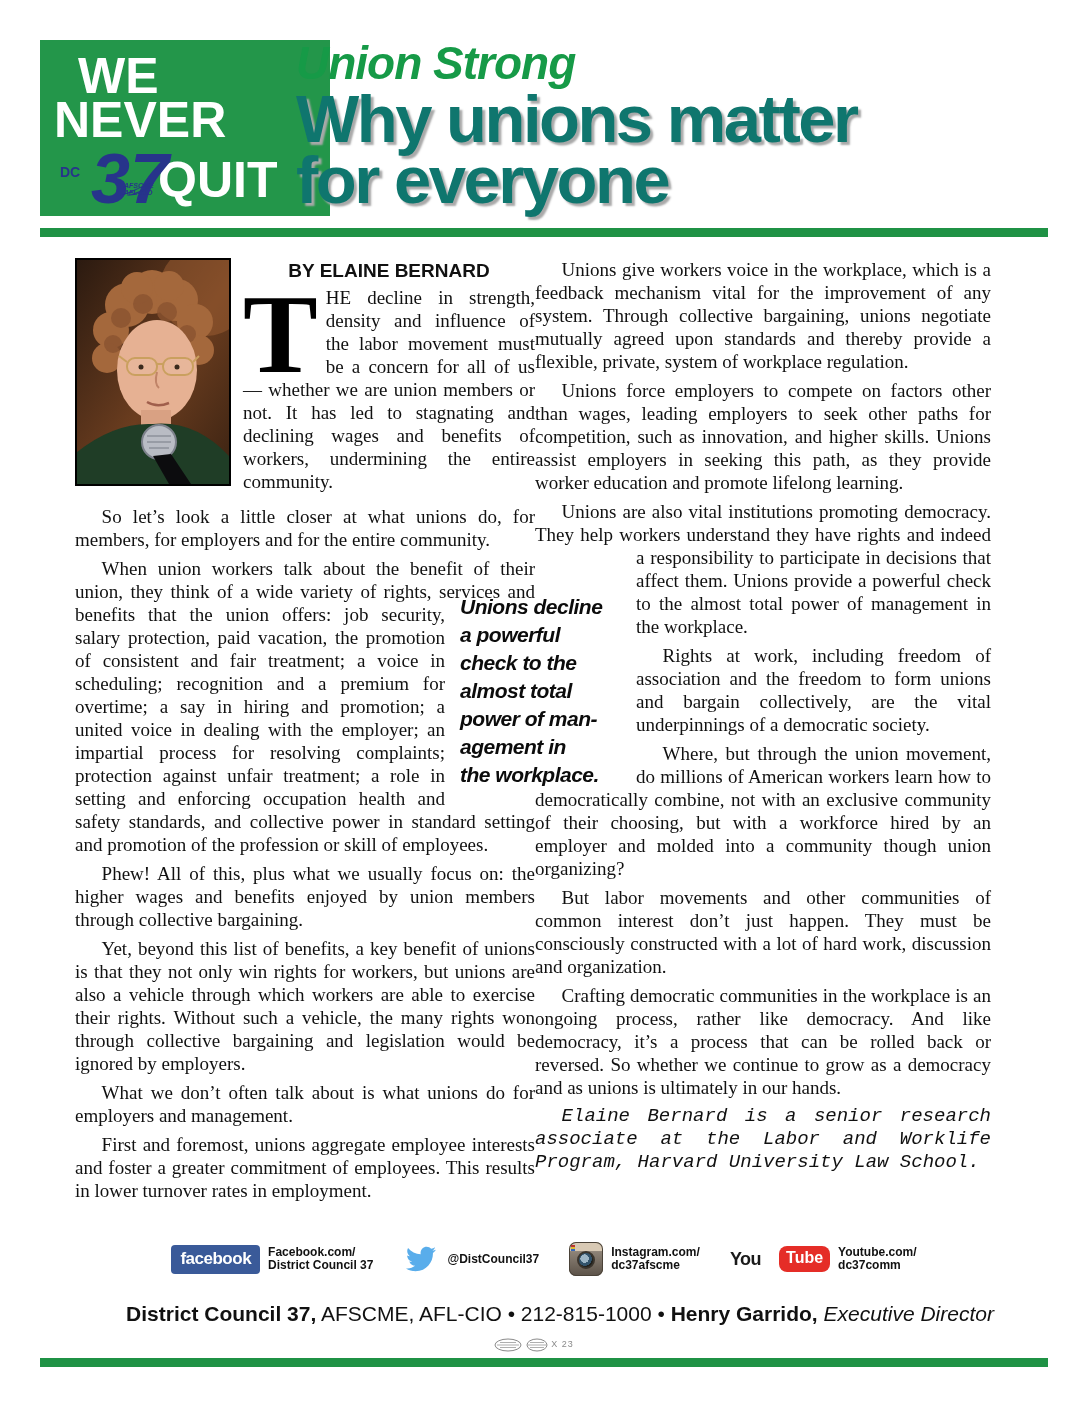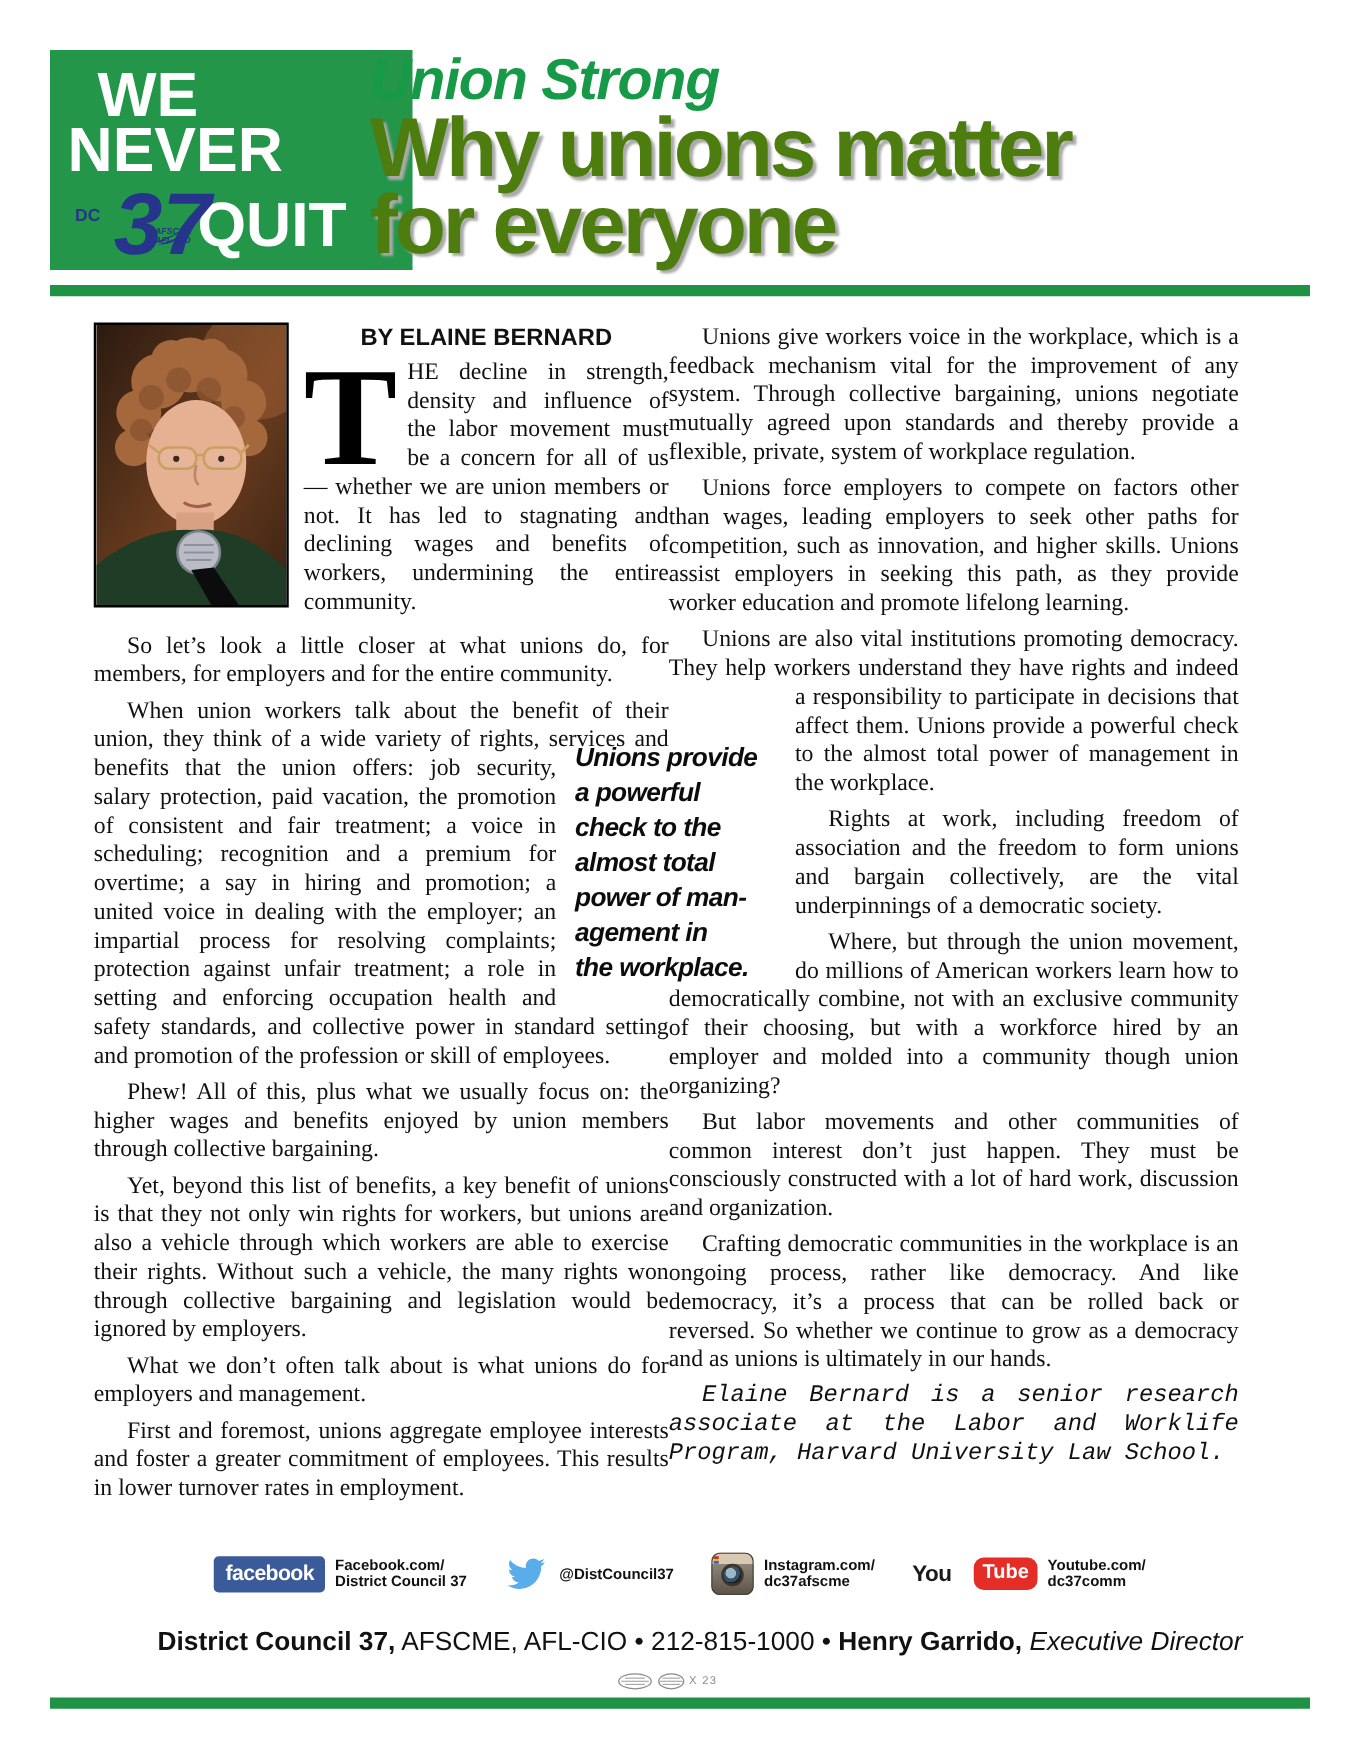--- a/index.html
+++ b/index.html
@@ -17,21 +17,21 @@
   .dc37{position:relative;width:92px;height:60px;margin-left:8px;color:#27348B;}
   .dc37 .dc{position:absolute;left:0;bottom:8px;font-family:"Liberation Sans",sans-serif;font-weight:bold;font-size:14px;}
   .dc37 .n37{position:absolute;left:31px;bottom:-6px;font-family:"Liberation Sans",sans-serif;
         font-weight:bold;font-style:italic;font-size:70px;line-height:58px;}
   .dc37 .wing{position:absolute;left:62px;bottom:28px;width:30px;height:16px;}
   .dc37 .aff{position:absolute;left:64px;bottom:6px;font-family:"Liberation Sans",sans-serif;
         font-weight:bold;font-style:italic;font-size:7px;line-height:7px;width:34px;}
   .title-block{position:absolute;left:296px;top:38px;}
   .kicker{font-family:"Liberation Sans",sans-serif;font-weight:bold;font-style:italic;
         font-size:46px;line-height:50px;color:#169A47;letter-spacing:-1px;}
-  .big-title{font-family:"Liberation Sans",sans-serif;font-weight:bold;color:#4d7c0f;
+  .big-title{font-family:"Liberation Sans",sans-serif;font-weight:bold;color:#0f766e;
         font-size:67px;line-height:61px;letter-spacing:-2.5px;text-shadow:3px 3px 2px #a9a9a9;}
   .rule{position:absolute;left:40px;width:1008px;height:9px;background:#1F9245;}
   .rule-top{top:228px;}
   .rule-bottom{top:1358px;}
   
   .article{position:absolute;left:75px;top:258px;width:938px;}
   .cols{display:flex;}
   .col-left{width:460px;}
   .col-right{width:456px;}
   p.body{font-size:19px;line-height:23px;text-align:justify;margin:0 0 6px 0;text-indent:1.4em;}
@@ -184,21 +184,21 @@
         <p class="body"><span>Unions force employers to compete on factors other than wages, leading employers to seek other paths for competition, such as innovation, and higher skills.  Unions assist employers in seeking this path, as they provide worker education and promote lifelong learning.</span></p>
         <p class="body"><span class="pq-spacer-r"></span><span>Unions are also vital institutions promoting democracy. They help workers understand they have rights and indeed a responsibility to participate in decisions that affect them. Unions provide a powerful check to the almost total power of management in the workplace.</span></p>
         <p class="body"><span>Rights at work, including freedom of association and the freedom to form unions and bargain collectively, are the vital underpinnings of a democratic society.</span></p>
         <p class="body"><span>Where, but through the union movement, do millions of American workers learn how to democratically combine, not with an exclusive community of their choosing, but with a workforce hired by an employer and molded into a community though union organizing?</span></p>
         <p class="body"><span>But labor movements and other communities of common interest don’t just happen. They must be consciously constructed with a lot of hard work, discussion and organization.</span></p>
         <p class="body"><span>Crafting democratic communities in the workplace is an ongoing process, rather like democracy. And like democracy, it’s a process that can be rolled back or reversed.  So whether we continue to grow as a democracy and as unions is ultimately in our hands.</span></p>
         <p class="body bio"><span>Elaine Bernard is a senior research associate at the Labor and Worklife Program, Harvard University Law School.</span></p>
       </div>
     </div>
 
-    <div class="pull-quote">Unions provide
+    <div class="pull-quote">Unions decline
 a powerful
 check to the
 almost total
 power of man-
 agement in
 the workplace.</div>
   </div>
 
   <div class="social-row">
     <div class="social-item">

